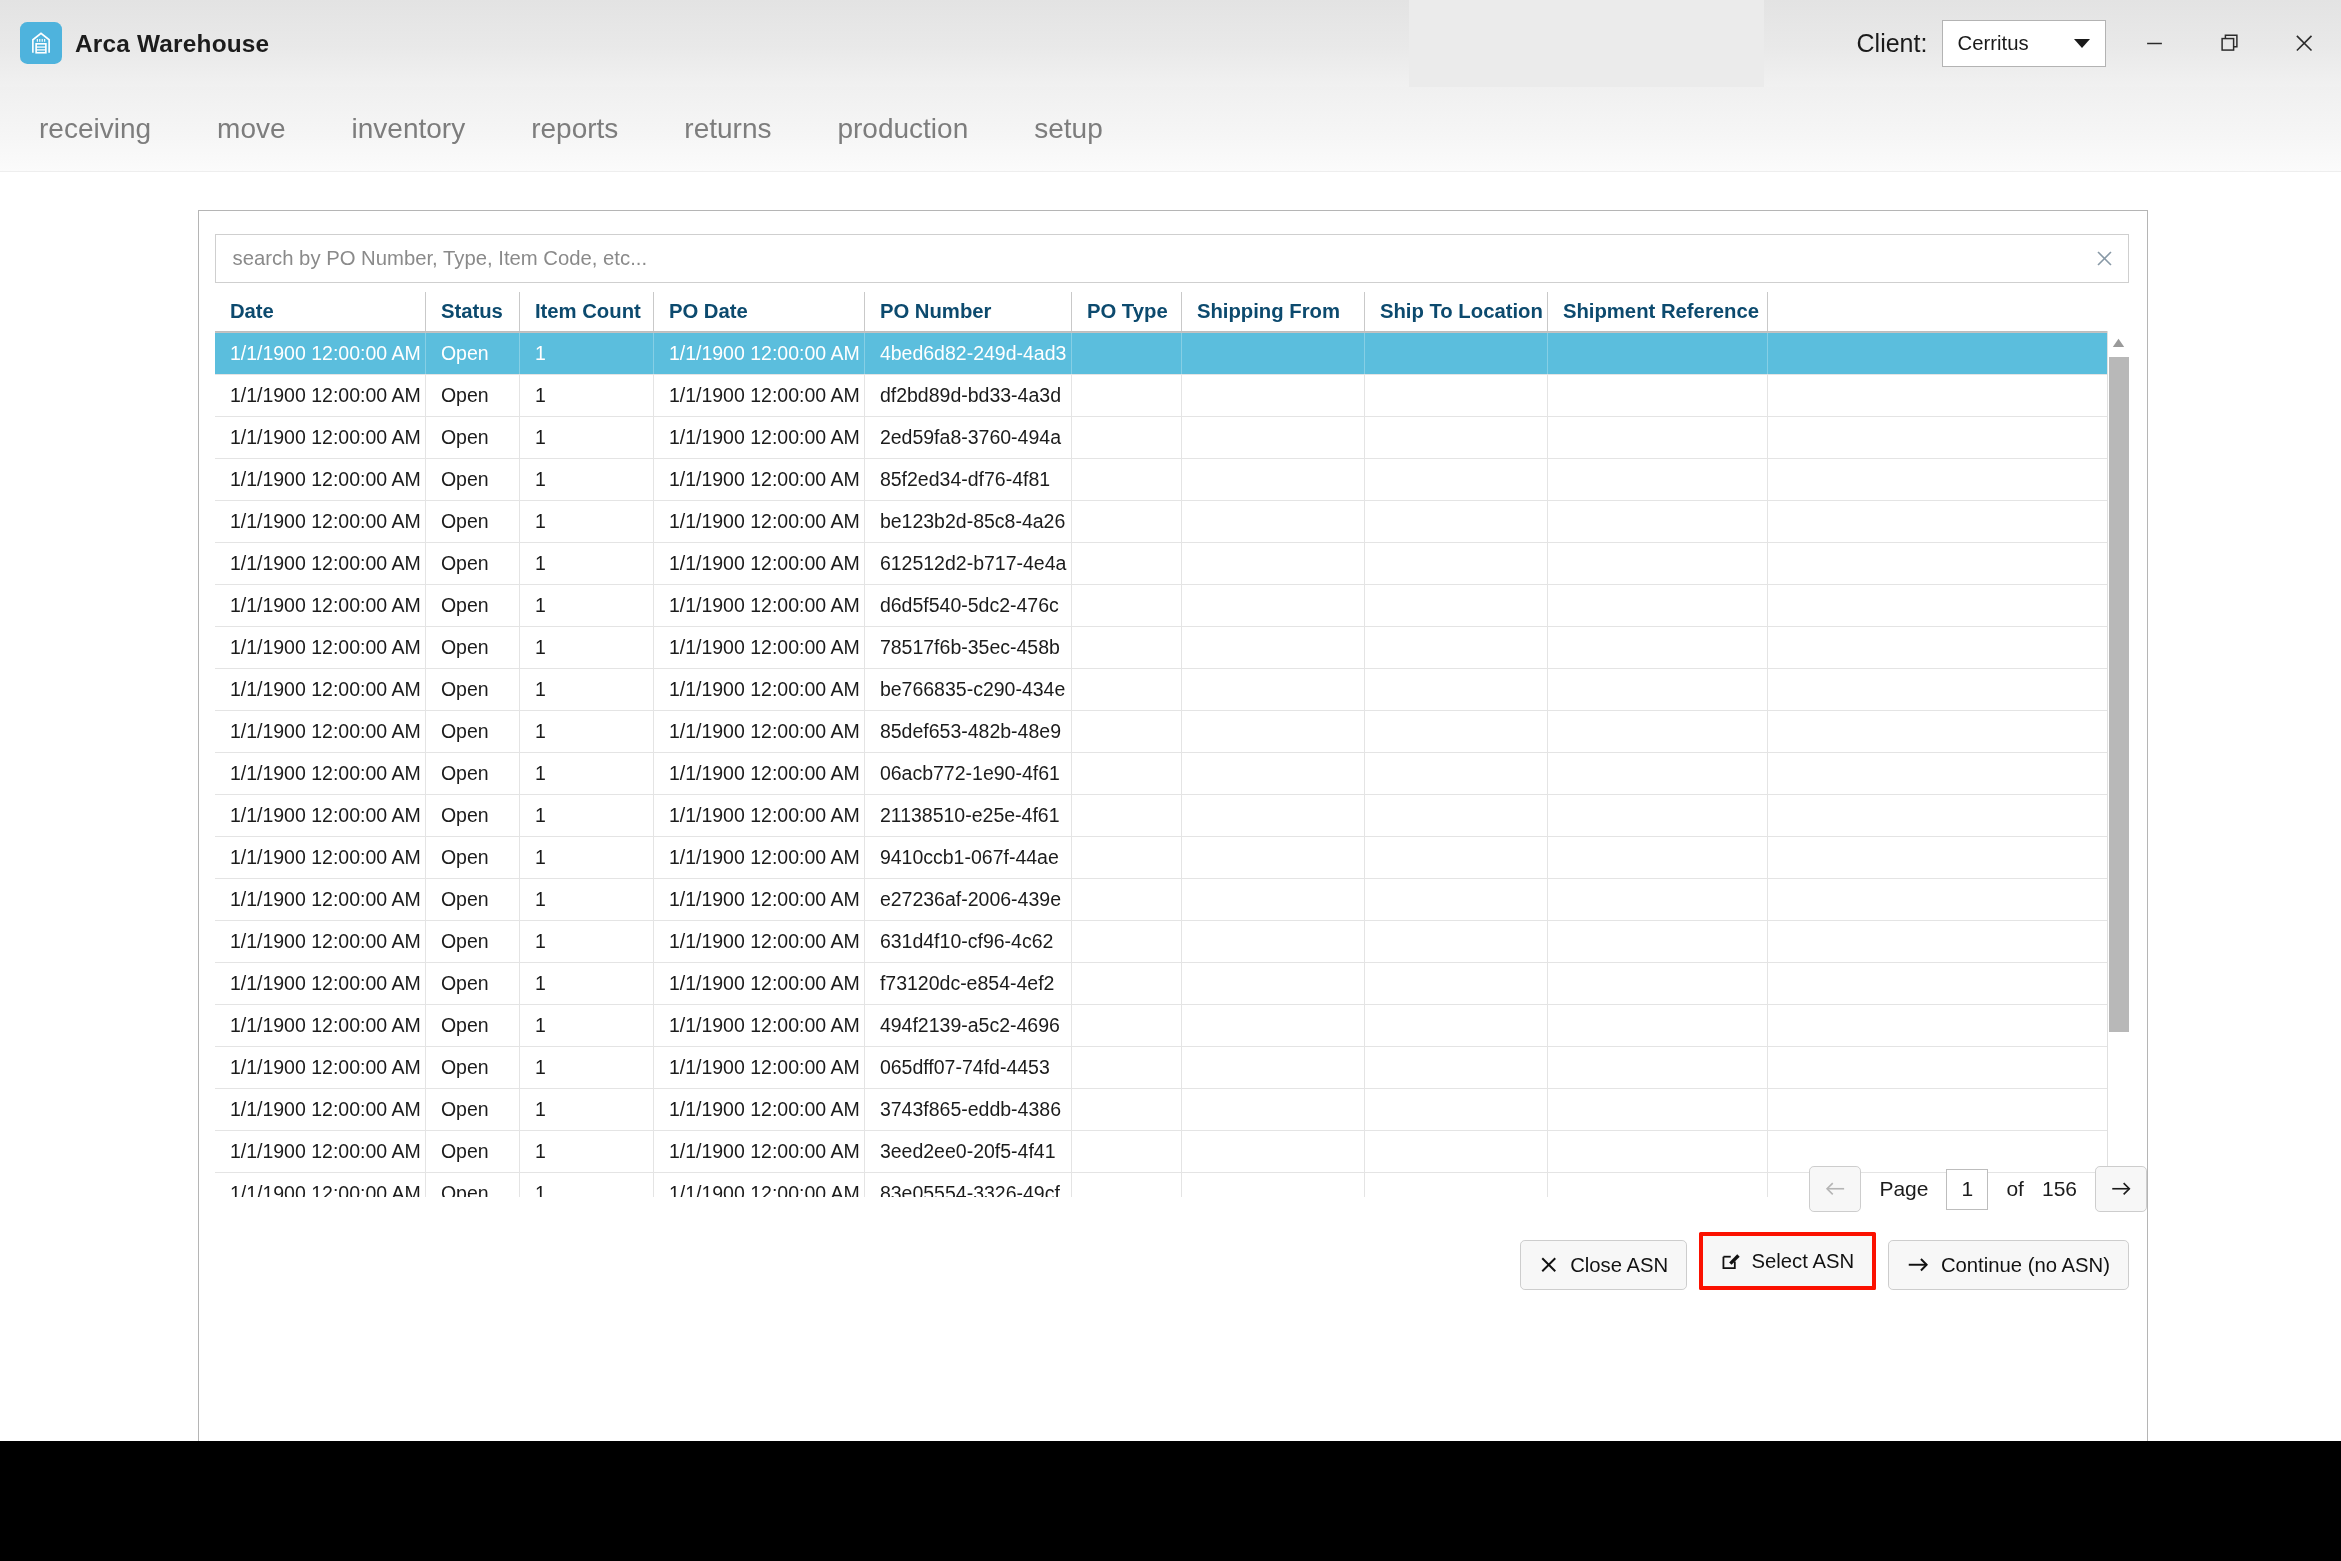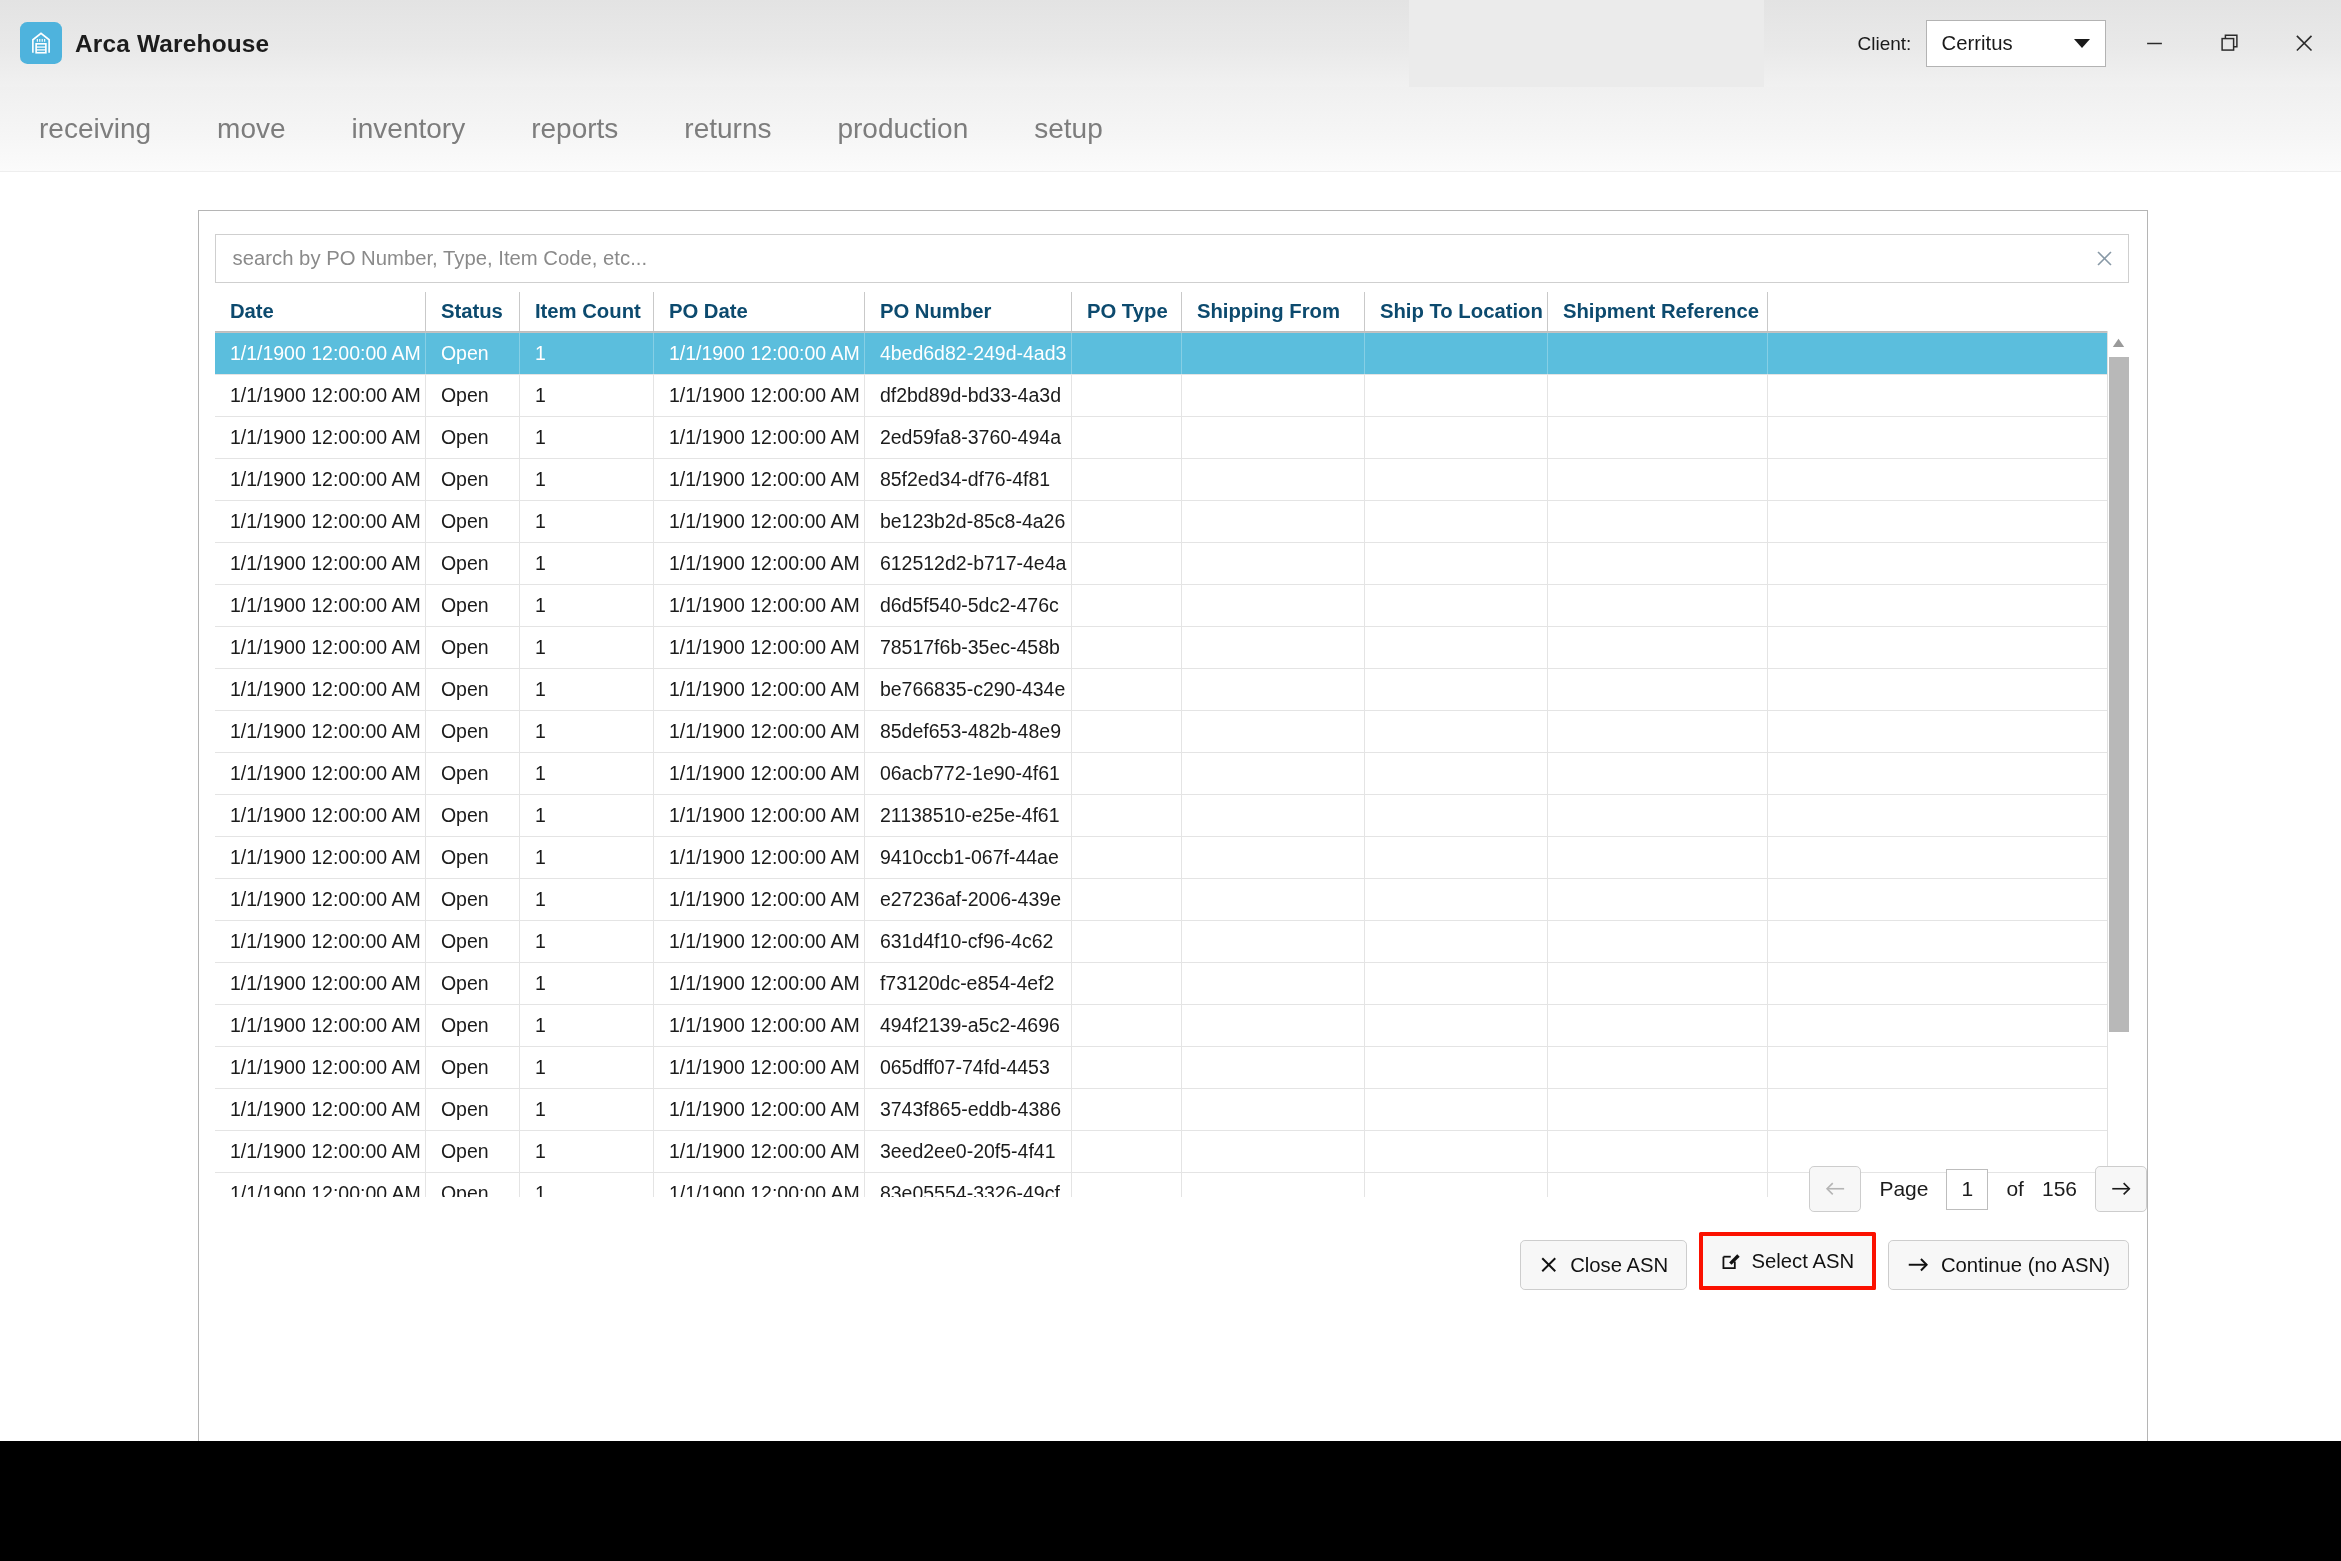--- a/index.html
+++ b/index.html
@@ -53,23 +53,23 @@
     font-weight: 700;
     color: #1c1c1c;
     letter-spacing: 0.2px;
   }
   .client-wrap {
     position: absolute;
     right: 236px; top: 0;
     height: 87px;
     display: flex; align-items: center; gap: 14.6px;
   }
-  .client-label { font-size: 19px; color: #1a1a1a; }
+  .client-label { font-size: 25px; color: #1a1a1a; }
   .client-select {
-    width: 180px; height: 47px;
+    width: 164px; height: 47px;
     background: #ffffff;
     border: 0.8px solid #b3b3b3;
     display: flex; align-items: center;
     padding: 0 11.4px 0 14.6px;
     box-sizing: border-box;
     justify-content: space-between;
     font-size: 20.3px;
     color: #1a1a1a;
     cursor: pointer;
   }

